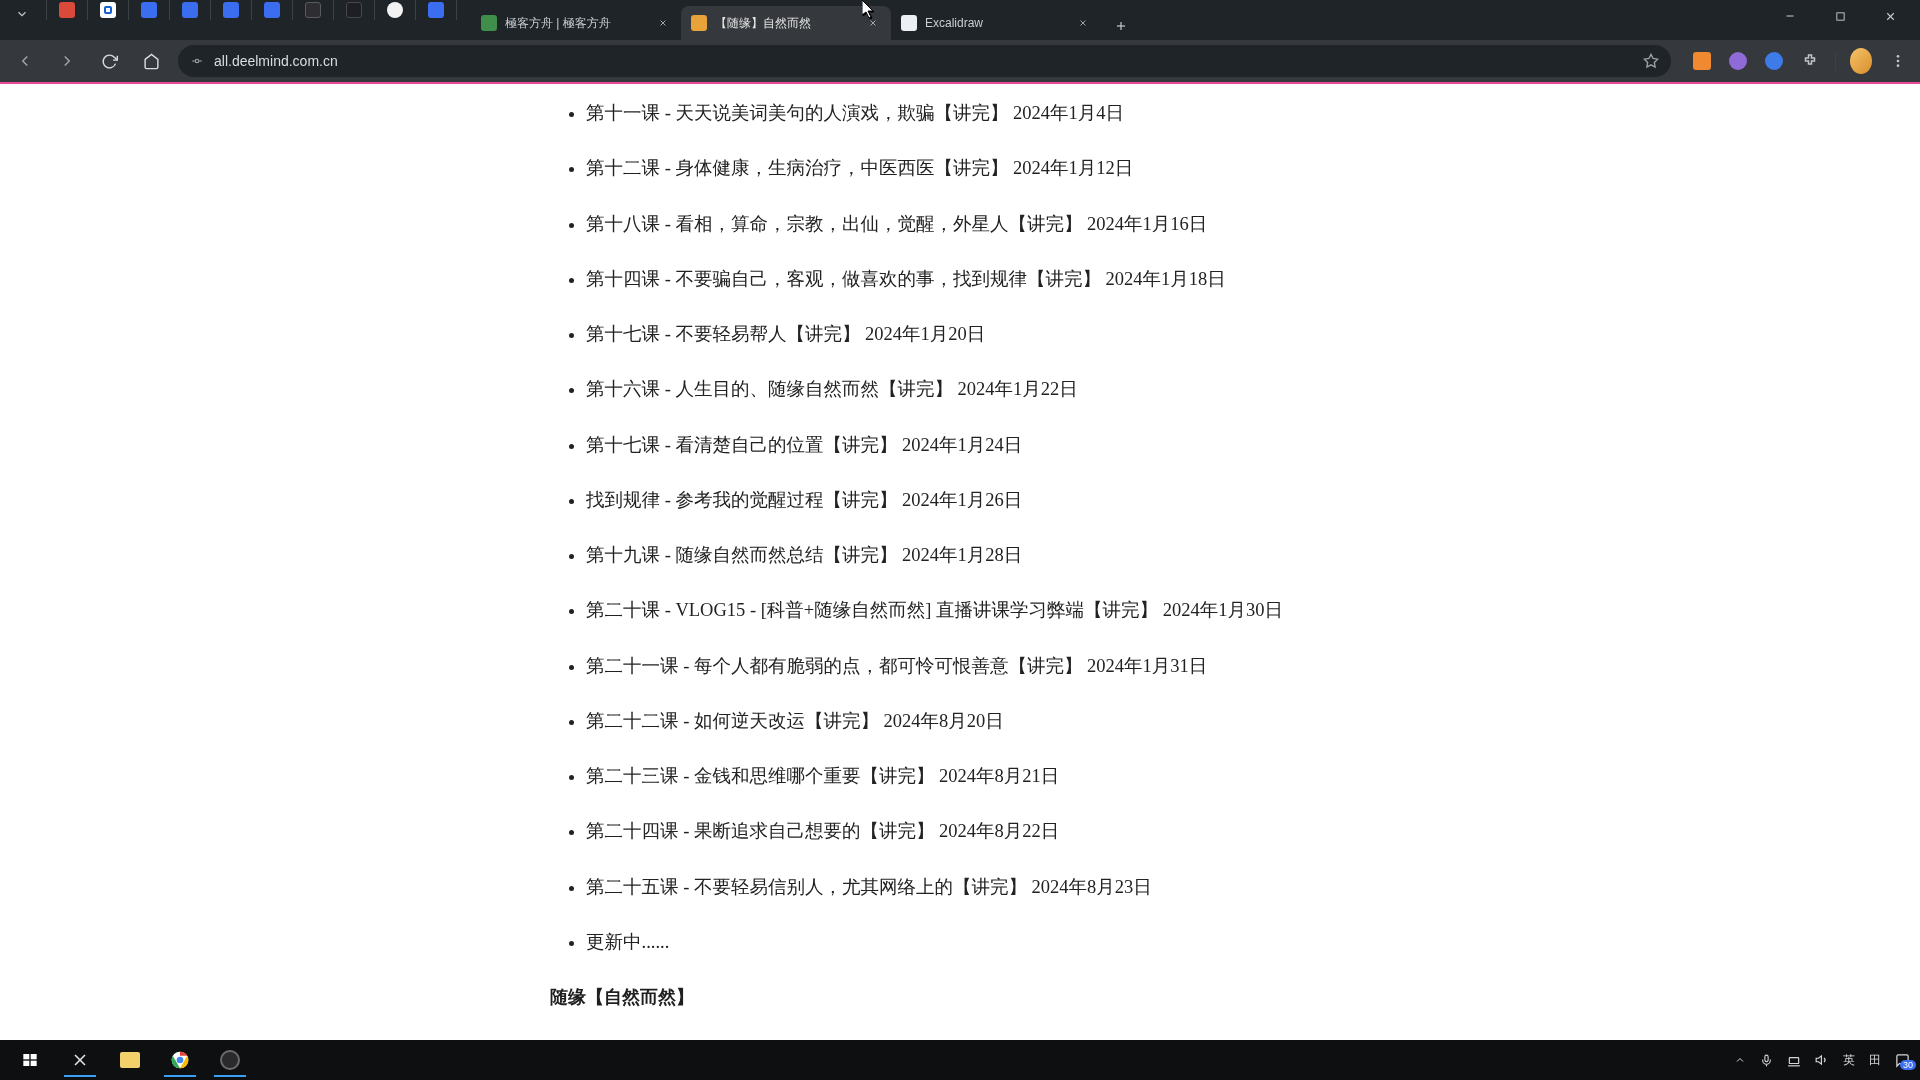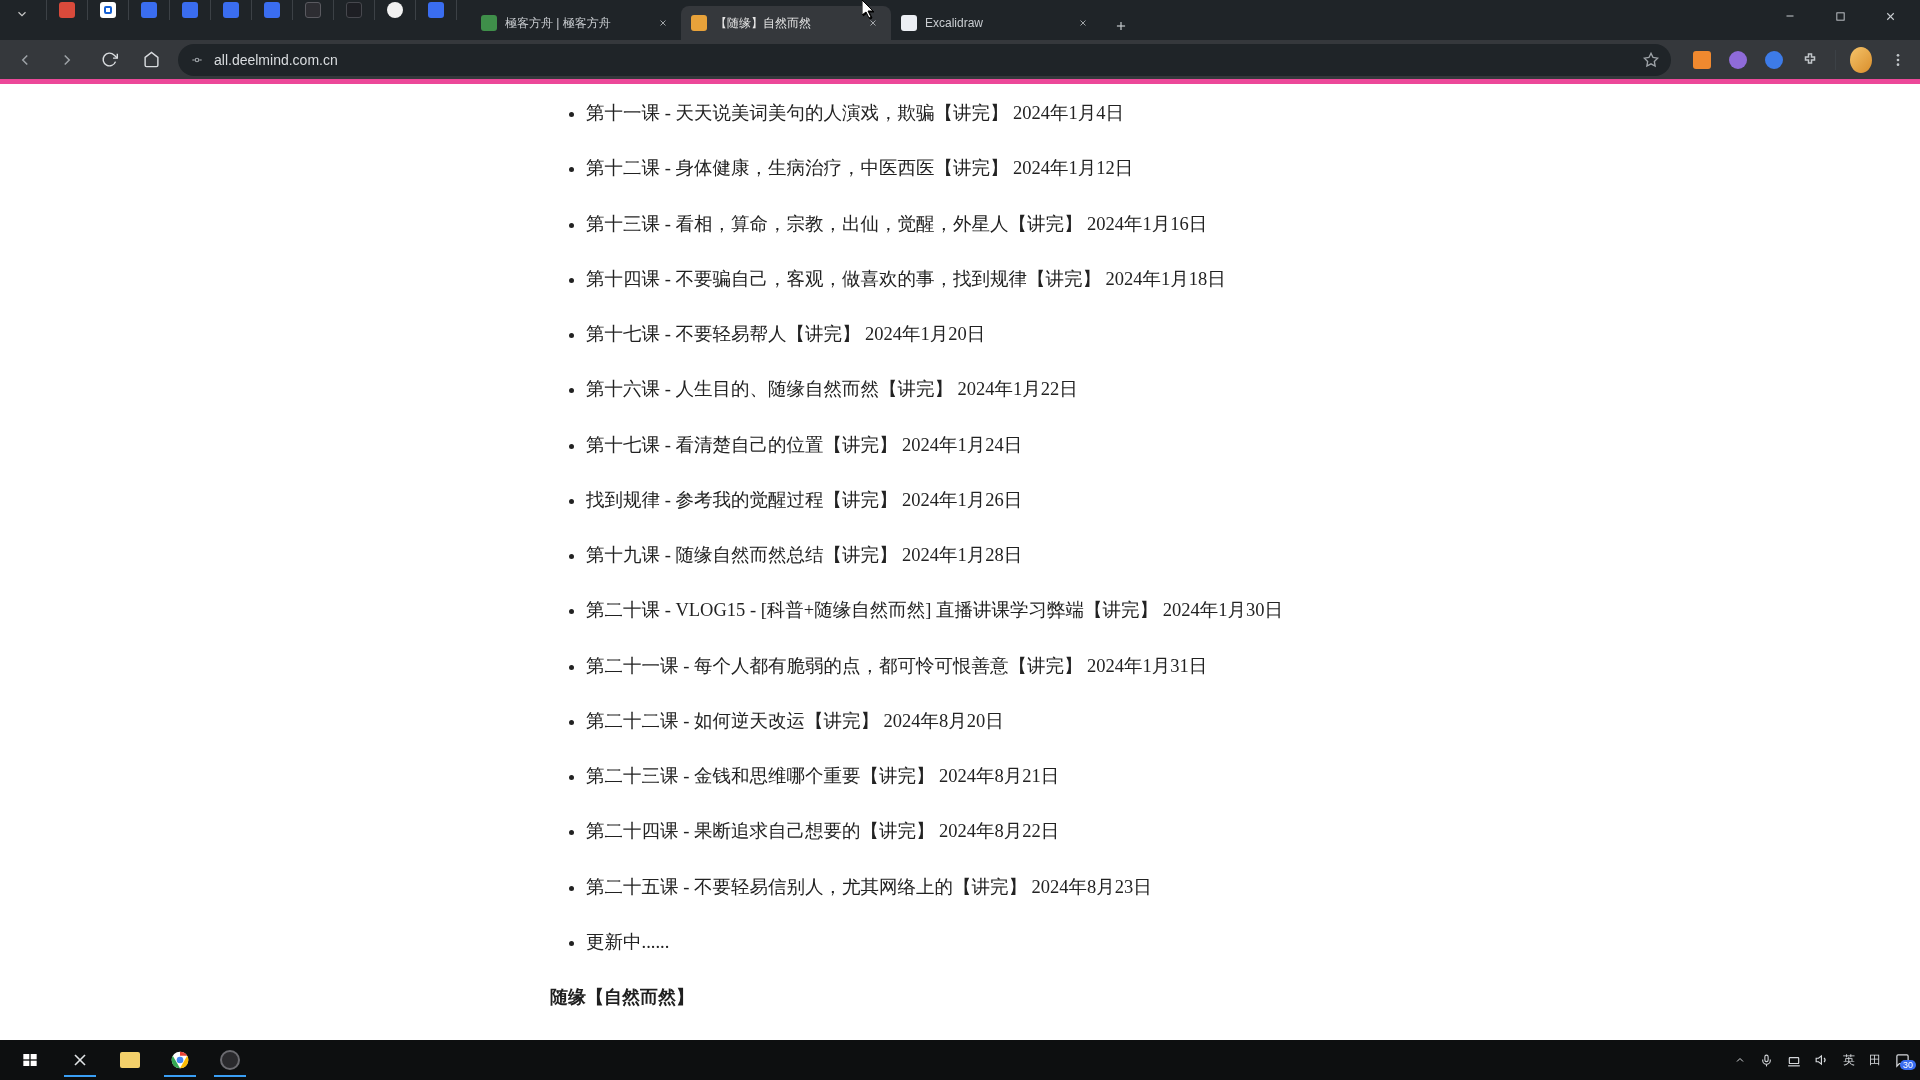--- a/index.html
+++ b/index.html
@@ -88,21 +88,21 @@
   }
   .wctrl {
     width:44px;height:32px;display:flex;align-items:center;justify-content:center;
     cursor:pointer;
   }
   
   .chrome-toolbar {
     height: 44px;
     background: #35383c;
     display:flex;align-items:center;padding:0 10px;gap:12px;
-    border-bottom:5px solid #ec4899;
+    border-bottom:2px solid #ec4899;
   }
   .nav-btn {
     width:30px;height:30px;display:flex;align-items:center;justify-content:center;
     color:#9ea3a8;cursor:pointer;border-radius:50%;
   }
   .nav-btn.enabled { color:#d9dcdf; }
   .omnibox {
     flex:1;height:32px;background:#1f2428;border-radius:16px;
     display:flex;align-items:center;padding:0 12px;gap:10px;color:#d9dcdf;
     font-size:14px;
@@ -342,21 +342,21 @@
         </svg>
     </div>
   </div>
 </div>
 
 <div class="page">
   <div class="content">
     <ul id="lesson-list">
         <li><span class="lesson-link">第十一课 - 天天说美词美句的人演戏，欺骗【讲完】 2024年1月4日</span></li>
         <li><span class="lesson-link">第十二课 - 身体健康，生病治疗，中医西医【讲完】 2024年1月12日</span></li>
-        <li><span class="lesson-link">第十三课 - 看相，算命，宗教，出仙，觉醒，外星人【讲完】 2024年1月16日</span></li>
+        <li><span class="lesson-link">第十八课 - 看相，算命，宗教，出仙，觉醒，外星人【讲完】 2024年1月16日</span></li>
         <li><span class="lesson-link">第十四课 - 不要骗自己，客观，做喜欢的事，找到规律【讲完】 2024年1月18日</span></li>
         <li><span class="lesson-link">第十七课 - 不要轻易帮人【讲完】 2024年1月20日</span></li>
         <li><span class="lesson-link">第十六课 - 人生目的、随缘自然而然【讲完】 2024年1月22日</span></li>
         <li><span class="lesson-link">第十七课 - 看清楚自己的位置【讲完】 2024年1月24日</span></li>
         <li><span class="lesson-link">找到规律 - 参考我的觉醒过程【讲完】 2024年1月26日</span></li>
         <li><span class="lesson-link">第十九课 - 随缘自然而然总结【讲完】 2024年1月28日</span></li>
         <li><span class="lesson-link">第二十课 - VLOG15 - [科普+随缘自然而然] 直播讲课学习弊端【讲完】 2024年1月30日</span></li>
         <li><span class="lesson-link">第二十一课 - 每个人都有脆弱的点，都可怜可恨善意【讲完】 2024年1月31日</span></li>
         <li><span class="lesson-link">第二十二课 - 如何逆天改运【讲完】 2024年8月20日</span></li>
         <li><span class="lesson-link">第二十三课 - 金钱和思维哪个重要【讲完】 2024年8月21日</span></li>

